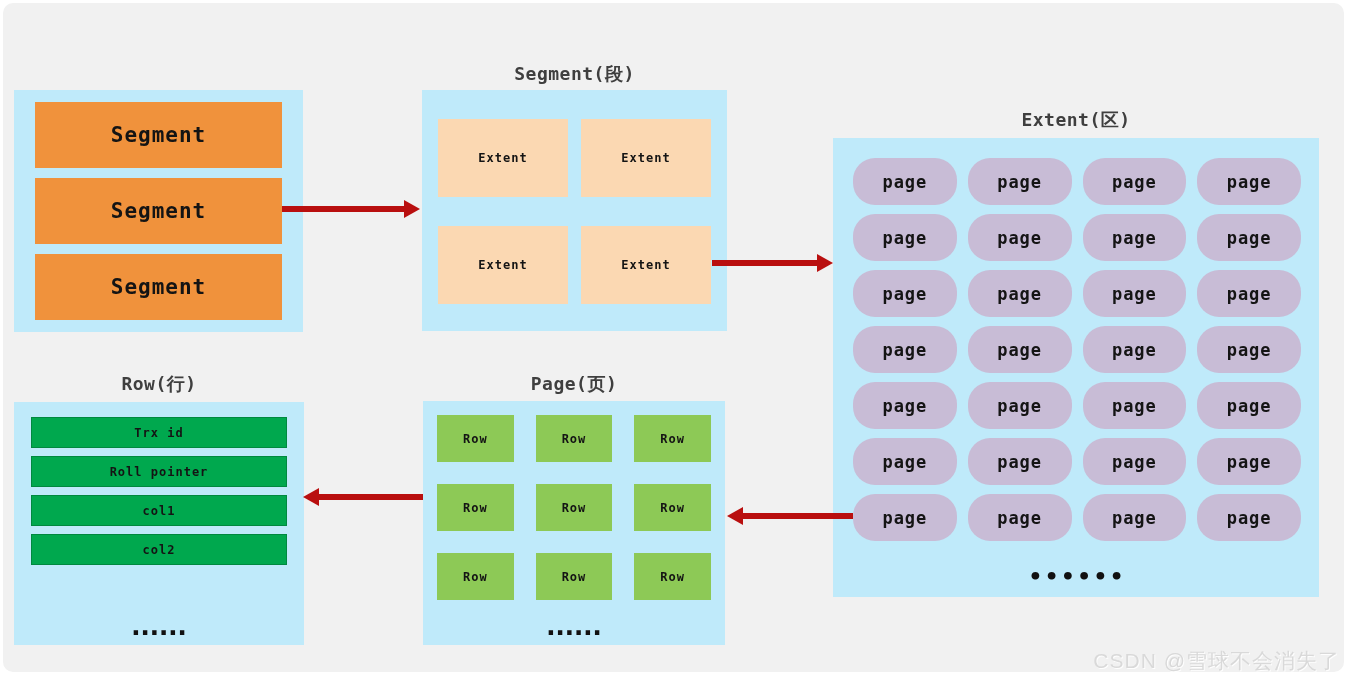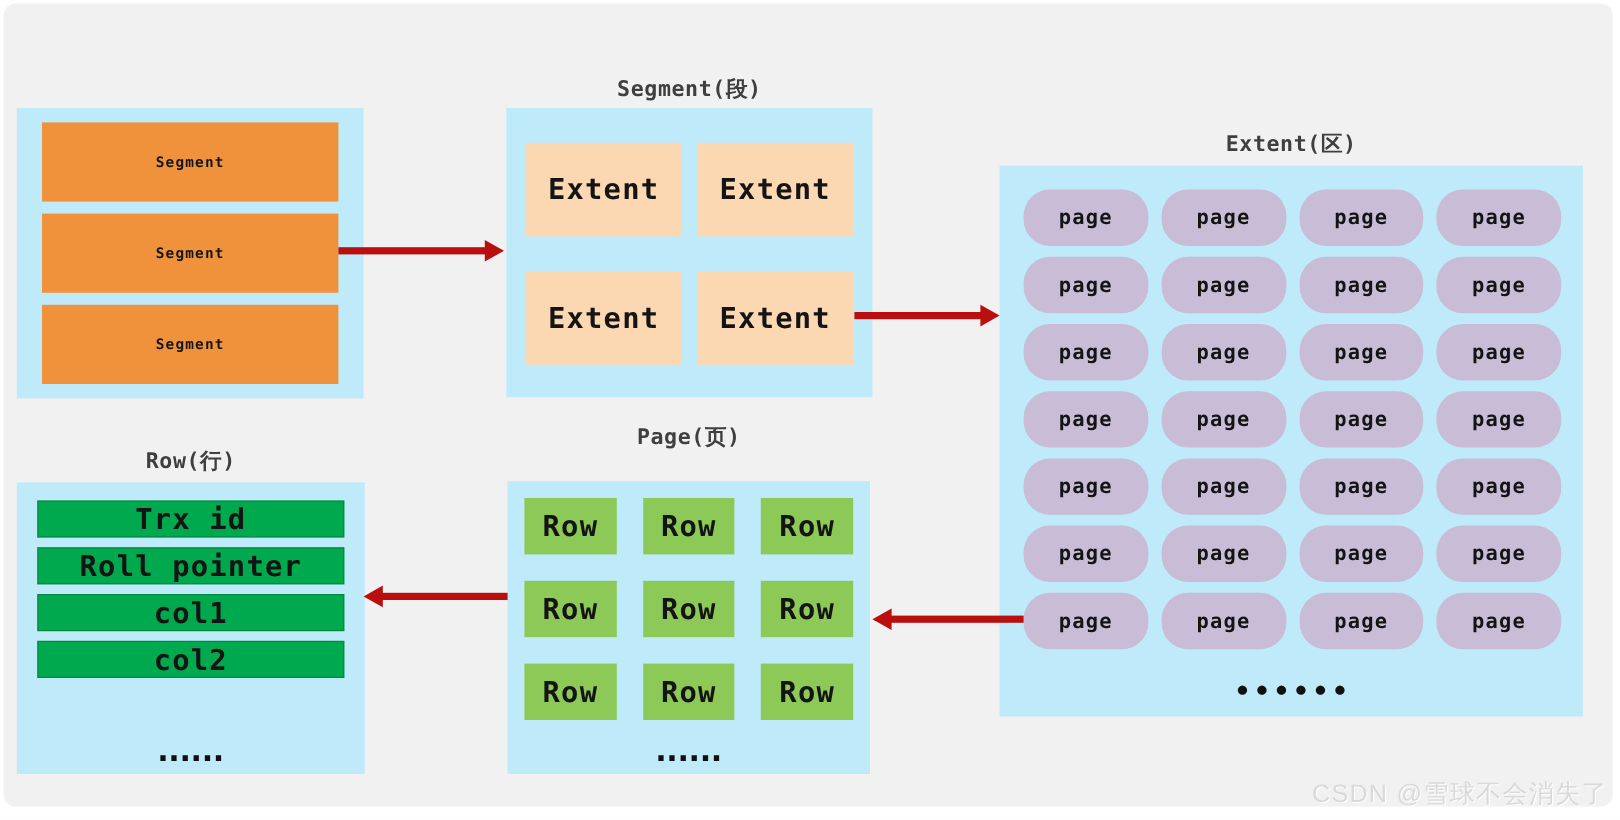--- a/index.html
+++ b/index.html
@@ -14,26 +14,26 @@
   }
   .title{
     position:absolute;text-align:center;font-weight:bold;font-size:18px;
     letter-spacing:.5px;color:var(--title-text,#3f3f3f);white-space:nowrap;
   }
   .panel{position:absolute;background:var(--panel-bg,#bfeafa);box-sizing:border-box;}
   .flexcol{display:flex;flex-direction:column;}
   .grid{display:grid;}
   .box,.cell,.bar{
     display:flex;align-items:center;justify-content:center;
-    font-weight:bold;font-size:24px;letter-spacing:1px;
+    font-weight:bold;font-size:12px;letter-spacing:1px;
     color:var(--label-text,#141414);white-space:nowrap;
   }
   
   .p-tablespace{left:14px;top:90px;width:289px;height:242px;padding:12px 21px;gap:10px;}
-  .segment-box{flex:1;background:var(--segment-fill,#f0923c);font-size:12px;}
+  .segment-box{flex:1;background:var(--segment-fill,#f0923c);font-size:21px;}
   
   .p-segment{left:422px;top:90px;width:305px;height:241px;padding:29px 16px 27px 16px;
     grid-template-columns:1fr 1fr;grid-auto-rows:78px;column-gap:13px;row-gap:29px;}
   .extent-box{background:var(--extent-fill,#fbd8b2);}
   .page-cell{background:var(--page-fill,#c8bcd6);font-size:17px;border-radius:22px;}
   .row-cell{background:var(--row-fill,#8dc956);}
   .field-bar{flex:0 0 31px;background:var(--field-fill,#00a84e);border:1px solid rgba(0,0,0,.18);box-sizing:border-box;}
   
   .dots{
     position:absolute;left:0;right:0;text-align:center;font-weight:bold;
@@ -62,21 +62,21 @@
   }
 </style>
 </head>
 <body>
 
 <div class="stage">
   <div class="card"></div>
 
   <div class="title" style="left:422px;top:62px;width:305px;">Segment(段)</div>
   <div class="title" style="left:833px;top:108px;width:486px;">Extent(区)</div>
-  <div class="title" style="left:423px;top:352px;width:302px;">Page(页)</div>
+  <div class="title" style="left:423px;top:372px;width:302px;">Page(页)</div>
   <div class="title" style="left:14px;top:372px;width:290px;">Row(行)</div>
 
   <div class="panel flexcol p-tablespace">
       <div class="box segment-box">Segment</div>
       <div class="box segment-box">Segment</div>
       <div class="box segment-box">Segment</div>
     </div>
 
   <div class="panel grid p-segment">
       <div class="box extent-box">Extent</div>

